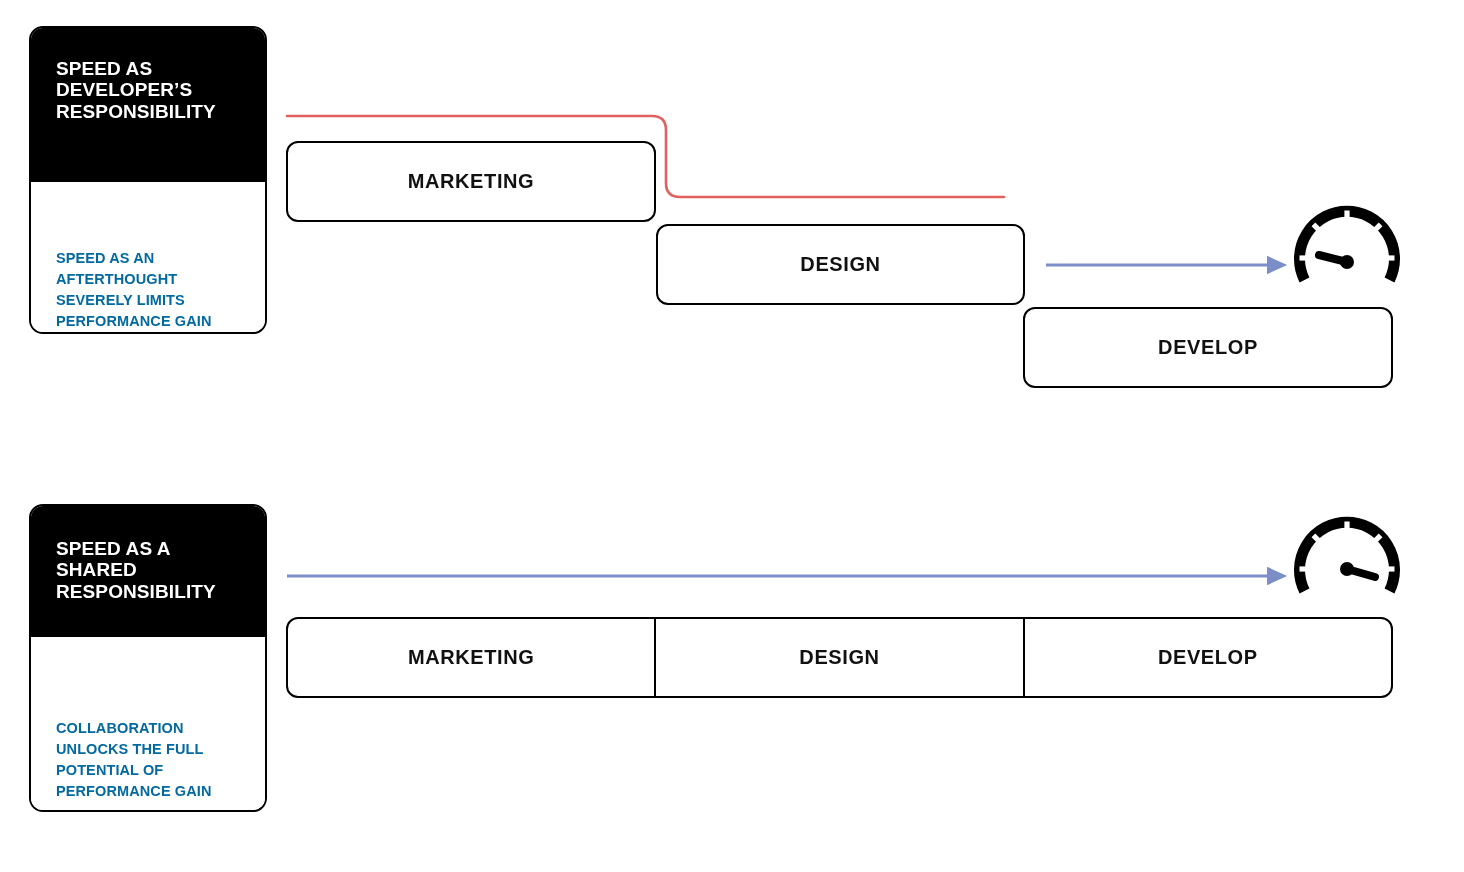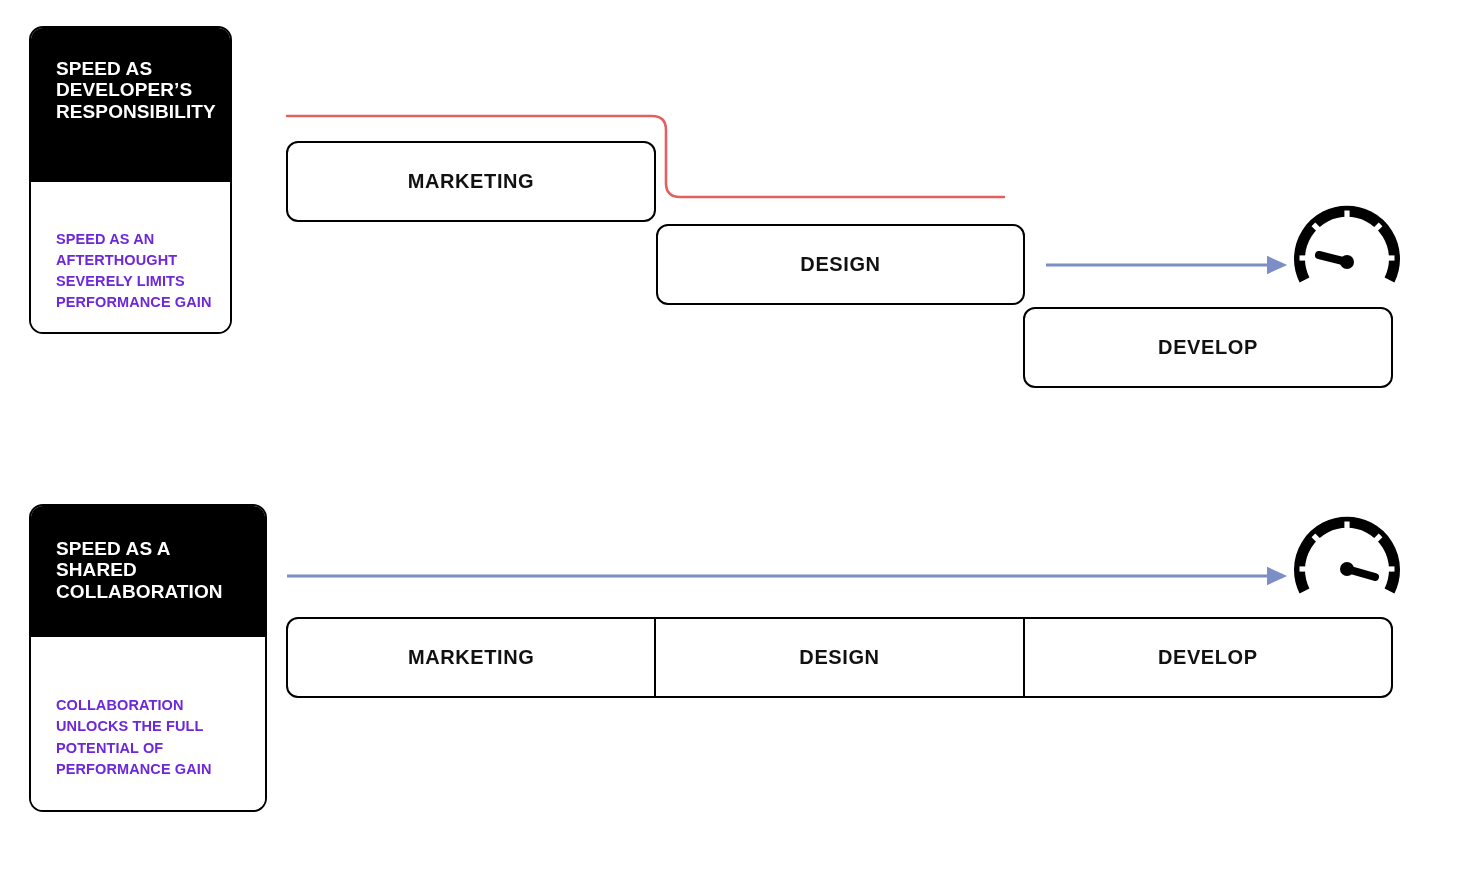--- a/index.html
+++ b/index.html
@@ -29,35 +29,35 @@
   }
   .card-head-text{
     font-weight:bold;
     font-size:19px;
     line-height:1.12;
     letter-spacing:.1px;
     white-space:pre-line;
   }
   .card-body{
     background:#fff;
-    color:#6d28d9;
-    box-sizing:border-box;
-    display:flex;
-    align-items:center;
+    color:#0369a1;
+    box-sizing:border-box;
+    display:flex;
+    align-items:flex-end;
   }
   .card-body-text{
     font-weight:bold;
     font-size:14.5px;
     line-height:1.45;
     letter-spacing:.1px;
     white-space:pre-line;
   }
 
   
-  #card-top{left:29px;top:26px;width:203px;height:308px;}
+  #card-top{left:29px;top:26px;width:238px;height:308px;}
   #card-top .card-head{height:154px;padding:30px 0 0 25px;}
   #card-top .card-body{height:150px;padding:28px 10px 0 25px;}
 
   
   #card-bottom{left:29px;top:504px;width:238px;height:308px;}
   #card-bottom .card-head{height:131px;padding:32px 0 0 25px;}
   #card-bottom .card-body{height:173px;padding:36px 10px 8px 25px;}
 
   
   .stagebox{
@@ -137,21 +137,21 @@
   </div>
 
   <div class="stagebox" id="box-develop">
     <span>DEVELOP</span>
   </div>
 
   <div class="card" id="card-bottom">
     <div class="card-head">
       <div class="card-head-text">SPEED AS A
 SHARED
-COLLABORATION</div>
+RESPONSIBILITY</div>
     </div>
     <div class="card-body">
       <div class="card-body-text">COLLABORATION
 UNLOCKS THE FULL
 POTENTIAL OF
 PERFORMANCE GAIN</div>
     </div>
   </div>
 
   <div id="shared-bar">

